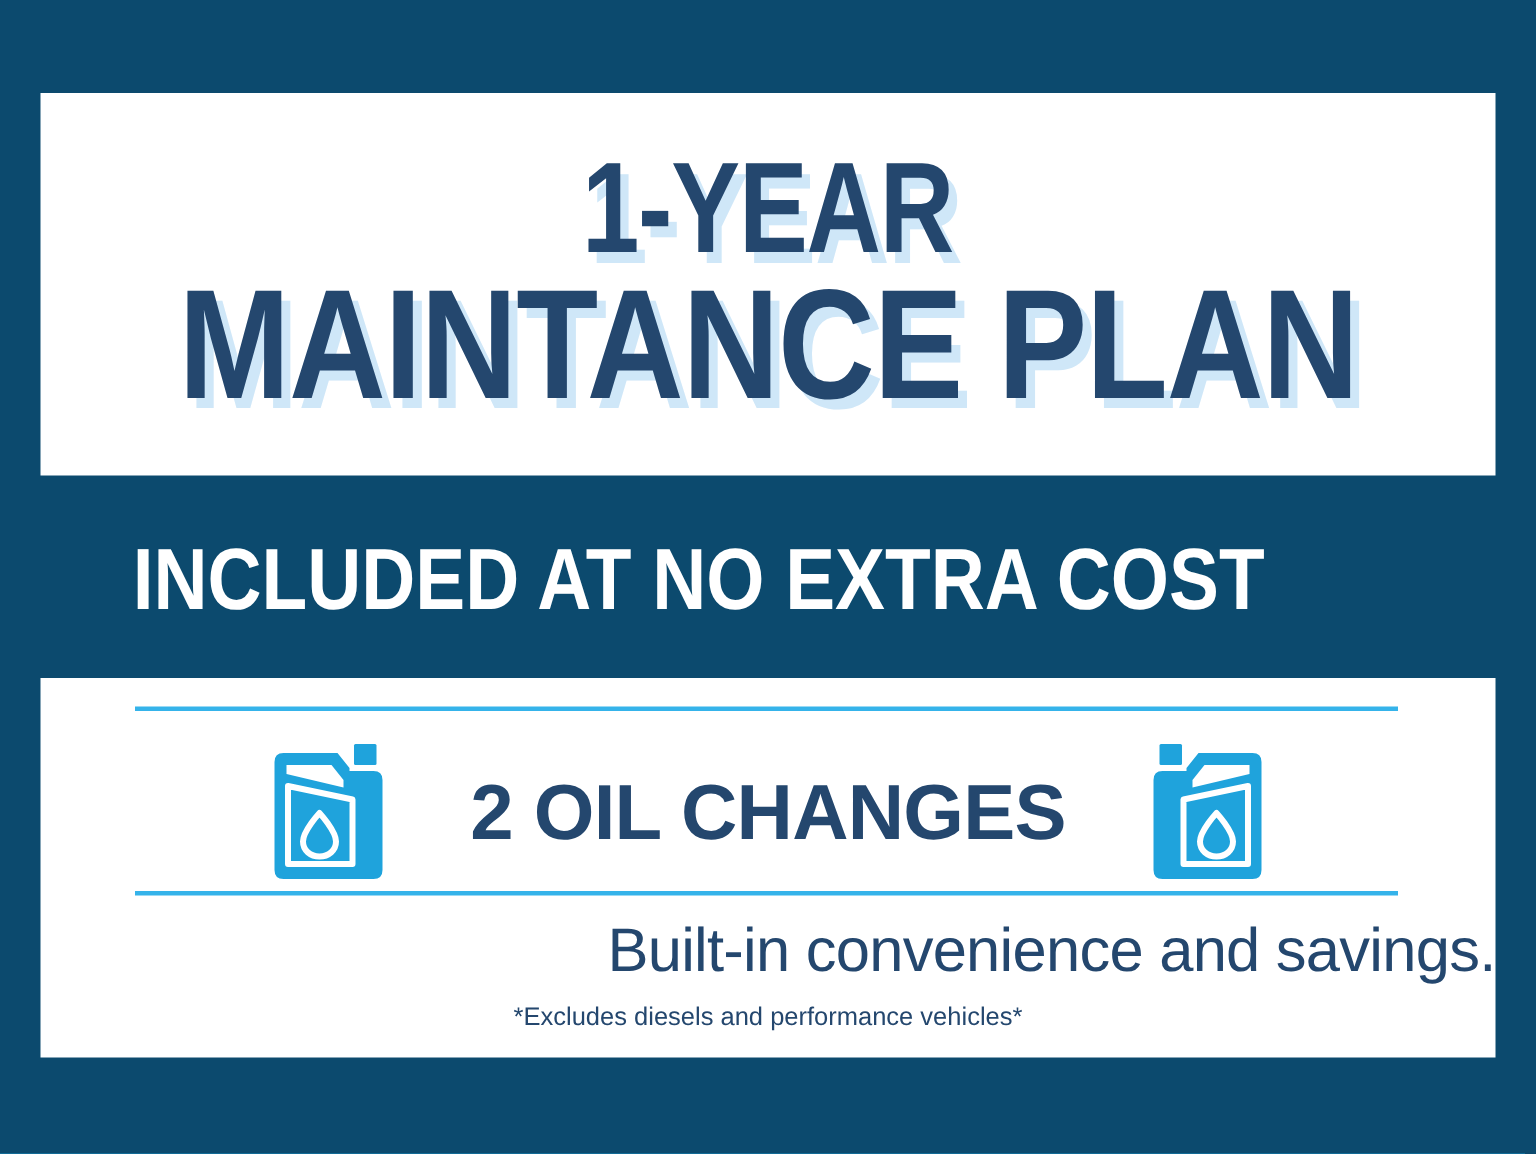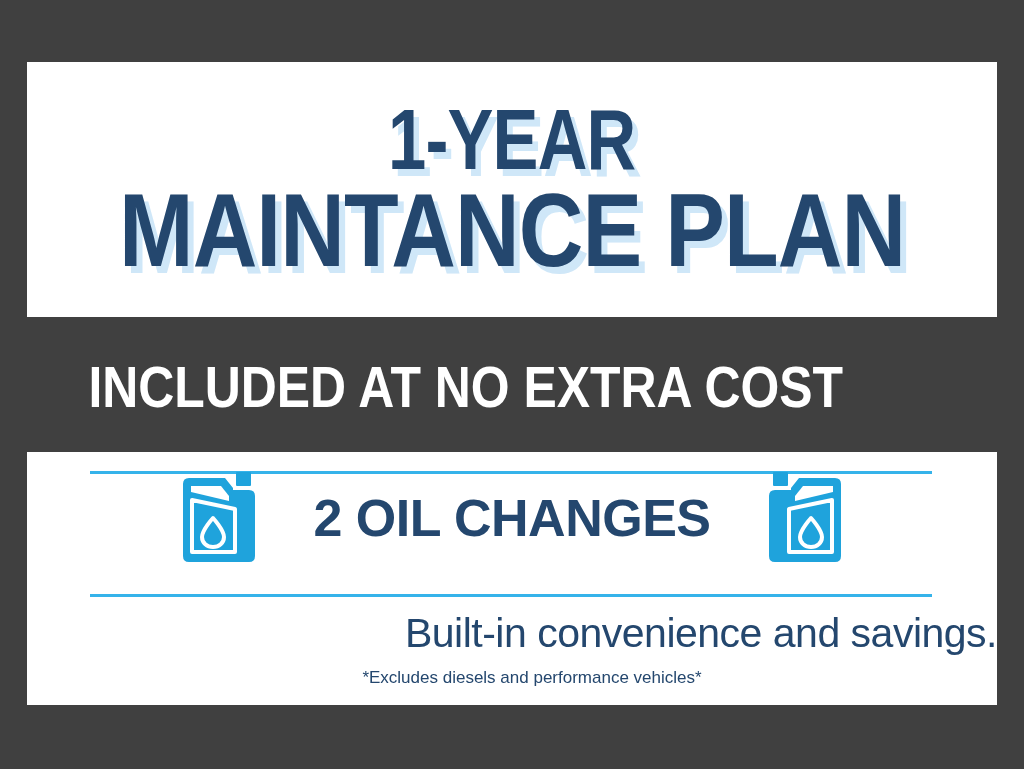--- a/index.html
+++ b/index.html
@@ -11,21 +11,21 @@
     height: 769px;
     overflow: hidden;
     font-family: "Liberation Sans", sans-serif;
     background: #1fa3dc;
   }
 
   #poster {
     position: relative;
     width: 1024px;
     height: 769px;
-    background: #404040;
+    background: #0c4a6e;
   }
 
   
   .card-top {
     position: absolute;
     left: 27px;
     top: 62px;
     width: 970px;
     height: 255px;
     background: #ffffff;
@@ -94,21 +94,21 @@
     width: 842px;
     height: 3px;
     background: #35b3ea;
   }
   .rule-top    { top: 19px; }
   .rule-bottom { top: 142px; }
 
   .feature-row {
     position: absolute;
     left: 0;
-    top: 9px;
+    top: 33px;
     width: 100%;
     height: 114px;
     display: flex;
     align-items: center;
     justify-content: center;
     gap: 56px;
   }
 
   .jerrycan { display: block; }
   .jerrycan.flip { transform: scaleX(-1); }
@@ -141,21 +141,20 @@
     left: 0;
     top: 216px;
     width: 100%;
     text-align: center;
     color: #24476e;
     font-family: "Liberation Sans", sans-serif;
     font-weight: normal;
     font-size: 17px;
     letter-spacing: 0px;
     white-space: nowrap;
-    margin-left: 20px;
   }
 </style>
 </head>
 <body>
 
 <div id="poster">
 
   <div class="card-top">
     <div class="headline headline-1">1-YEAR</div>
     <div class="headline headline-2">MAINTANCE PLAN</div>

